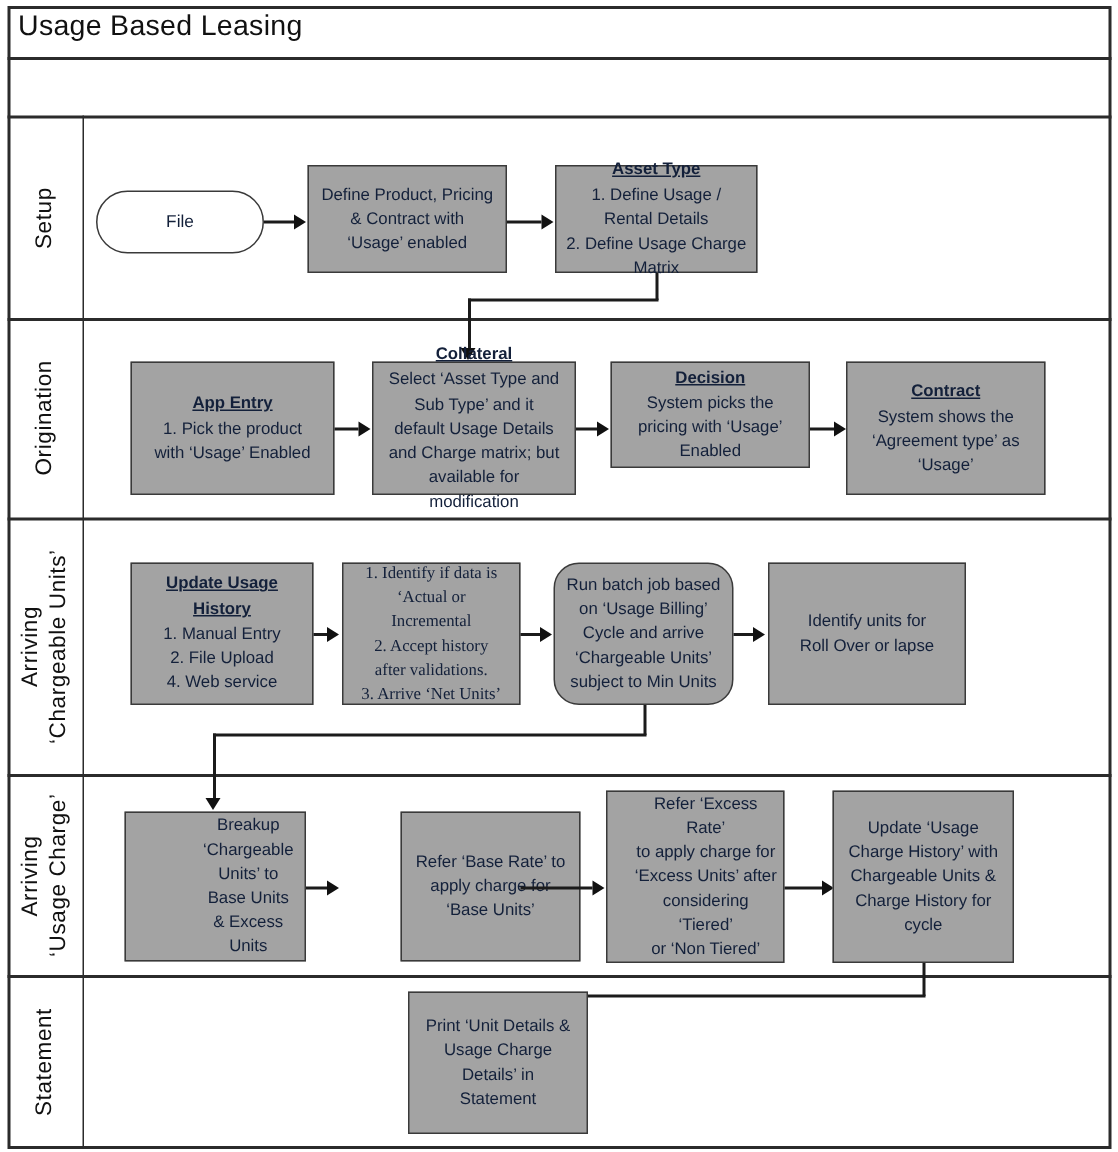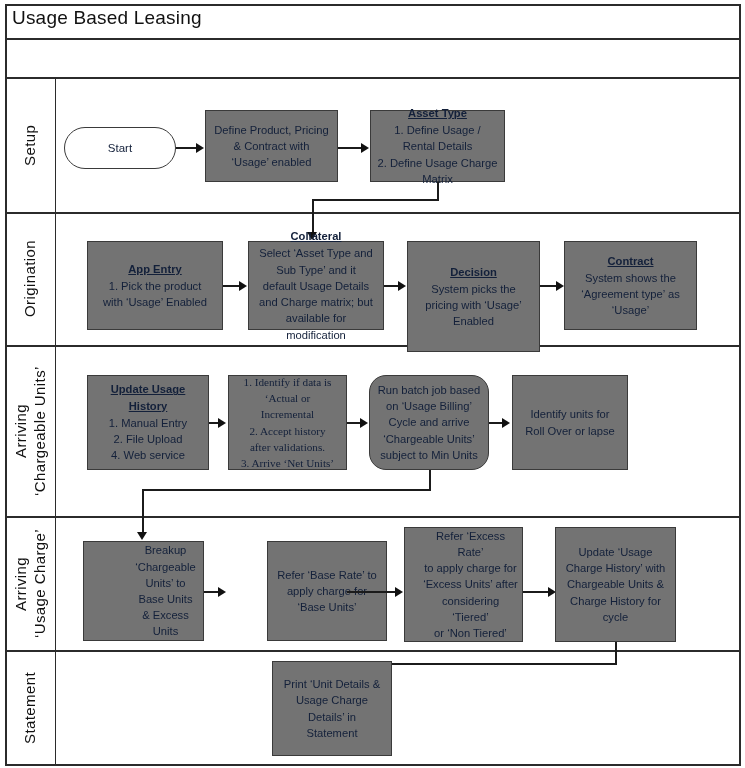--- a/index.html
+++ b/index.html
@@ -56,21 +56,21 @@
     font-size:19px;
     letter-spacing:.2px;
     color:#111;
   }
 
   
   .node{
     position:absolute;
     box-sizing:border-box;
     border:1.5px solid #6f6f6f;
-    background:#737373;
+    background:#a3a3a3;
     display:flex;
     flex-direction:column;
     align-items:center;
     justify-content:center;
     text-align:center;
     font-size:11.2px;
     line-height:1.45;
     color:#13203a;
     padding:3px 4px;
   }
@@ -139,21 +139,21 @@
   <div class="lane-label" style="left:6px;top:213px;width:49px;height:132px;">Origination</div>
   <div class="lane-label" style="left:6px;top:346px;width:49px;height:170px;">Arriving
 ‘Chargeable Units’</div>
   <div class="lane-label" style="left:6px;top:517px;width:49px;height:133px;">Arriving
 ‘Usage Charge’</div>
   <div class="lane-label" style="left:6px;top:651px;width:49px;height:114px;">Statement</div>
 
   <div class="title-text">Usage Based Leasing</div>
 
   <div class="oval" style="left:64px;top:127px;width:112px;height:42px;">
-    <span>Start</span>
+    <span>File</span>
   </div>
 
   <div class="conn h" style="left:176px;top:147px;width:20px;"></div>
   <div class="arrow right" style="left:196px;top:143px;"></div>
 
   <div class="node dark" style="left:205px;top:110px;width:133px;height:72px;">
     <span class="body">Define Product, Pricing
 &amp; Contract with
 ‘Usage’ enabled</span>
   </div>
@@ -189,21 +189,21 @@
 Sub Type’ and it
 default Usage Details
 and Charge matrix; but
 available for
 modification</span>
   </div>
 
   <div class="conn h" style="left:384px;top:285px;width:14px;"></div>
   <div class="arrow right" style="left:398px;top:281px;"></div>
 
-  <div class="node dark" style="left:407px;top:241px;width:133px;height:111px;">
+  <div class="node dark" style="left:407px;top:241px;width:133px;height:71px;">
     <span class="hdr">Decision</span>
     <span class="body">System picks the
 pricing with ‘Usage’
 Enabled</span>
   </div>
 
   <div class="conn h" style="left:540px;top:285px;width:16px;"></div>
   <div class="arrow right" style="left:556px;top:281px;"></div>
 
   <div class="node dark" style="left:564px;top:241px;width:133px;height:89px;">
@@ -240,21 +240,21 @@
     <span class="body">Run batch job based
 on ‘Usage Billing’
 Cycle and arrive
 ‘Chargeable Units’
 subject to Min Units</span>
   </div>
 
   <div class="conn h" style="left:489px;top:422px;width:13px;"></div>
   <div class="arrow right" style="left:502px;top:418px;"></div>
 
-  <div class="node dark" style="left:512px;top:375px;width:116px;height:95px;">
+  <div class="node dark" style="left:512px;top:375px;width:132px;height:95px;">
     <span class="body">Identify units for
 Roll Over or lapse</span>
   </div>
 
   <div class="conn v" style="left:429px;top:470px;height:20px;"></div>
   <div class="conn h" style="left:142px;top:489px;width:289px;"></div>
   <div class="conn v" style="left:142px;top:489px;height:45px;"></div>
   <div class="arrow down" style="left:137px;top:532px;"></div>
 
   <div class="node dark" style="left:83px;top:541px;width:121px;height:100px;padding-left:48px;">

